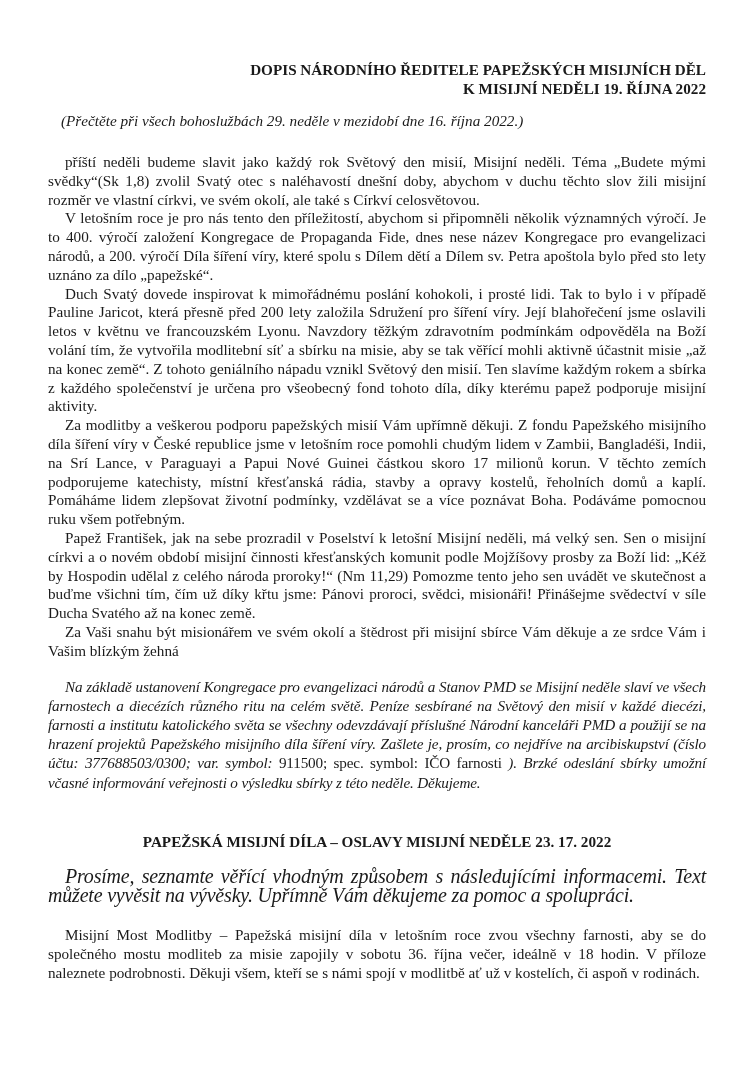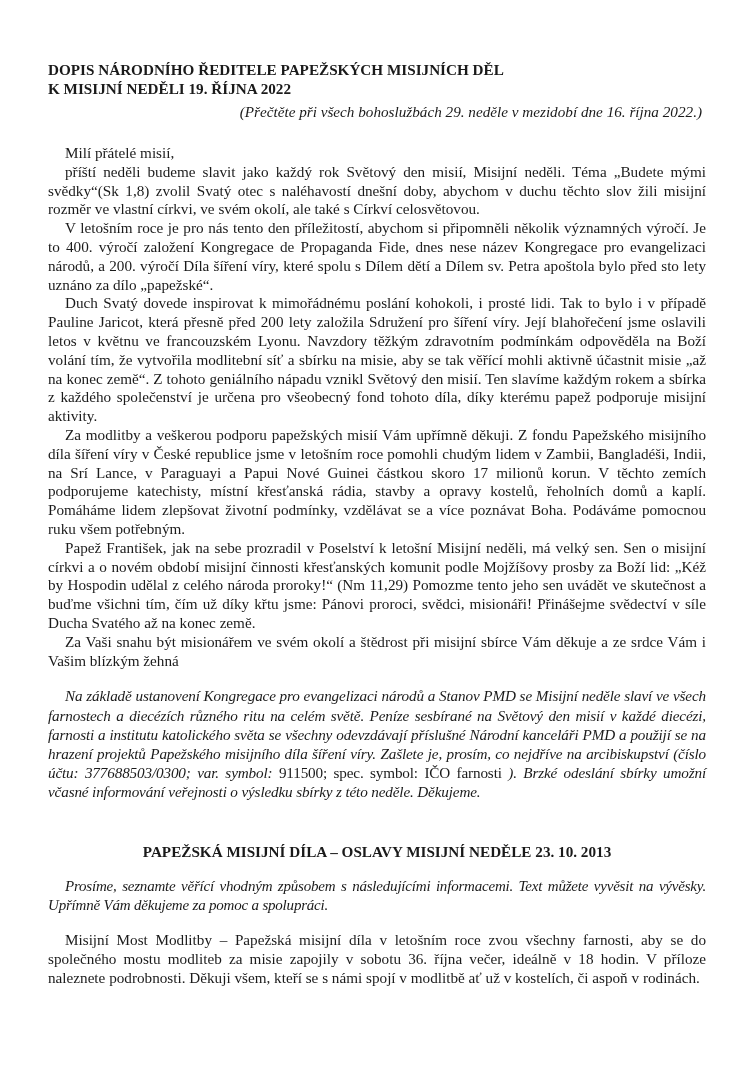--- a/index.html
+++ b/index.html
@@ -8,32 +8,32 @@
       font-family: "Liberation Serif", serif;
       color: #1a1a1a;
     }
     .page {
       position: relative;
       padding: 60px 49px 0 48px;
       box-sizing: border-box;
       width: 755px;
     }
     .title {
-      text-align: left;
+      text-align: right;
       font-weight: bold;
       font-size: 15.2px;
       line-height: 19px;
       margin: 0;
     }
     .subtitle {
-      text-align: right;
+      text-align: left;
       font-style: italic;
       font-size: 15.2px;
       line-height: 19px;
-      margin: 4px;
+      margin: 13px;
     }
     .letter { margin-top: 23px; }
     p.para {
       margin: 0;
       font-size: 15.2px;
       line-height: 18.8px;
       text-align: justify;
       text-indent: 17px;
     }
     .signature {
@@ -56,21 +56,21 @@
     .section-title {
       margin-top: 40px;
       text-align: center;
       font-weight: bold;
       font-size: 15.2px;
       line-height: 19px;
     }
     .section-intro {
       margin-top: 16px;
       font-style: italic;
-      font-size: 15px;
+      font-size: 20px;
       line-height: 19px;
       text-align: justify;
       text-indent: 17px;
       letter-spacing: -0.2px;
     }
     .section-body {
       margin: 0;
       font-size: 15.2px;
       line-height: 19px;
       text-align: justify;
@@ -83,33 +83,32 @@
 
 <div class="page">
 
   <div>
     <p class="title">DOPIS NÁRODNÍHO ŘEDITELE PAPEŽSKÝCH MISIJNÍCH DĚL</p>
     <p class="title">K MISIJNÍ NEDĚLI 19. ŘÍJNA 2022</p>
     <p class="subtitle">(Přečtěte při všech bohoslužbách 29. neděle v mezidobí dne 16. října 2022.)</p>
   </div>
 
   <div class="letter">
-    <p class="para">Milí přátelé misií,</p>
     <p class="para">příští neděli budeme slavit jako každý rok Světový den misií, Misijní neděli. Téma „Budete mými svědky“(Sk 1,8) zvolil Svatý otec s naléhavostí dnešní doby, abychom v duchu těchto slov žili misijní rozměr ve vlastní církvi, ve svém okolí, ale také s Církví celosvětovou.</p>
     <p class="para">V letošním roce je pro nás tento den příležitostí, abychom si připomněli několik významných výročí. Je to 400. výročí založení Kongregace de Propaganda Fide, dnes nese název Kongregace pro evangelizaci národů, a 200. výročí Díla šíření víry, které spolu s Dílem dětí a Dílem sv. Petra apoštola bylo před sto lety uznáno za dílo „papežské“.</p>
     <p class="para">Duch Svatý dovede inspirovat k mimořádnému poslání kohokoli, i prosté lidi. Tak to bylo i v případě Pauline Jaricot, která přesně před 200 lety založila Sdružení pro šíření víry. Její blahořečení jsme oslavili letos v květnu ve francouzském Lyonu. Navzdory těžkým zdravotním podmínkám odpověděla na Boží volání tím, že vytvořila modlitební síť a sbírku na misie, aby se tak věřící mohli aktivně účastnit misie „až na konec země“. Z tohoto geniálního nápadu vznikl Světový den misií. Ten slavíme každým rokem a sbírka z každého společenství je určena pro všeobecný fond tohoto díla, díky kterému papež podporuje misijní aktivity.</p>
     <p class="para">Za modlitby a veškerou podporu papežských misií Vám upřímně děkuji. Z fondu Papežského misijního díla šíření víry v České republice jsme v letošním roce pomohli chudým lidem v Zambii, Bangladéši, Indii, na Srí Lance, v Paraguayi a Papui Nové Guinei částkou skoro 17 milionů korun. V těchto zemích podporujeme katechisty, místní křesťanská rádia, stavby a opravy kostelů, řeholních domů a kaplí. Pomáháme lidem zlepšovat životní podmínky, vzdělávat se a více poznávat Boha. Podáváme pomocnou ruku všem potřebným.</p>
     <p class="para">Papež František, jak na sebe prozradil v Poselství k letošní Misijní neděli, má velký sen. Sen o misijní církvi a o novém období misijní činnosti křesťanských komunit podle Mojžíšovy prosby za Boží lid: „Kéž by Hospodin udělal z celého národa proroky!“ (Nm 11,29) Pomozme tento jeho sen uvádět ve skutečnost a buďme všichni tím, čím už díky křtu jsme: Pánovi proroci, svědci, misionáři! Přinášejme svědectví v síle Ducha Svatého až na konec země.</p>
     <p class="para">Za Vaši snahu být misionářem ve svém okolí a štědrost při misijní sbírce Vám děkuje a ze srdce Vám i Vašim blízkým žehná</p>
   </div>
 
   <div class="signature">
   </div>
 
   <p class="notice"><span>Na základě ustanovení Kongregace pro evangelizaci národů a Stanov PMD se Misijní neděle slaví ve všech farnostech a diecézích různého ritu na celém světě. Peníze sesbírané na Světový den misií v každé diecézi, farnosti a institutu katolického světa se všechny odevzdávají příslušné Národní kanceláři PMD a použijí se na hrazení projektů Papežského misijního díla šíření víry. Zašlete je, prosím, co nejdříve na arcibiskupství (číslo účtu: 377688503/0300; var. symbol: </span><span class="upright">911500; spec. symbol: IČO farnosti</span><span> ). Brzké odeslání sbírky umožní včasné informování veřejnosti o výsledku sbírky z této neděle. Děkujeme.</span></p>
 
-  <div class="section-title">PAPEŽSKÁ MISIJNÍ DÍLA – OSLAVY MISIJNÍ NEDĚLE 23. 10. 2013</div>
+  <div class="section-title">PAPEŽSKÁ MISIJNÍ DÍLA – OSLAVY MISIJNÍ NEDĚLE 23. 17. 2022</div>
 
   <p class="section-intro">Prosíme, seznamte věřící vhodným způsobem s následujícími informacemi. Text můžete vyvěsit na vývěsky. Upřímně Vám děkujeme za pomoc a spolupráci.</p>
 
   <p class="section-body"><b>Misijní Most Modlitby – Papežská misijní díla</b><span> v letošním roce zvou všechny farnosti, aby se do společného mostu modliteb za misie zapojily </span><b>v sobotu 36. října</b><span> večer, ideálně </span><b>v 18 hodin. V příloze naleznete podrobnosti.</b><span> Děkuji všem, kteří se s námi spojí v modlitbě ať už v kostelích, či aspoň v rodinách.</span></p>
 
 </div>
 
 </body></html>

